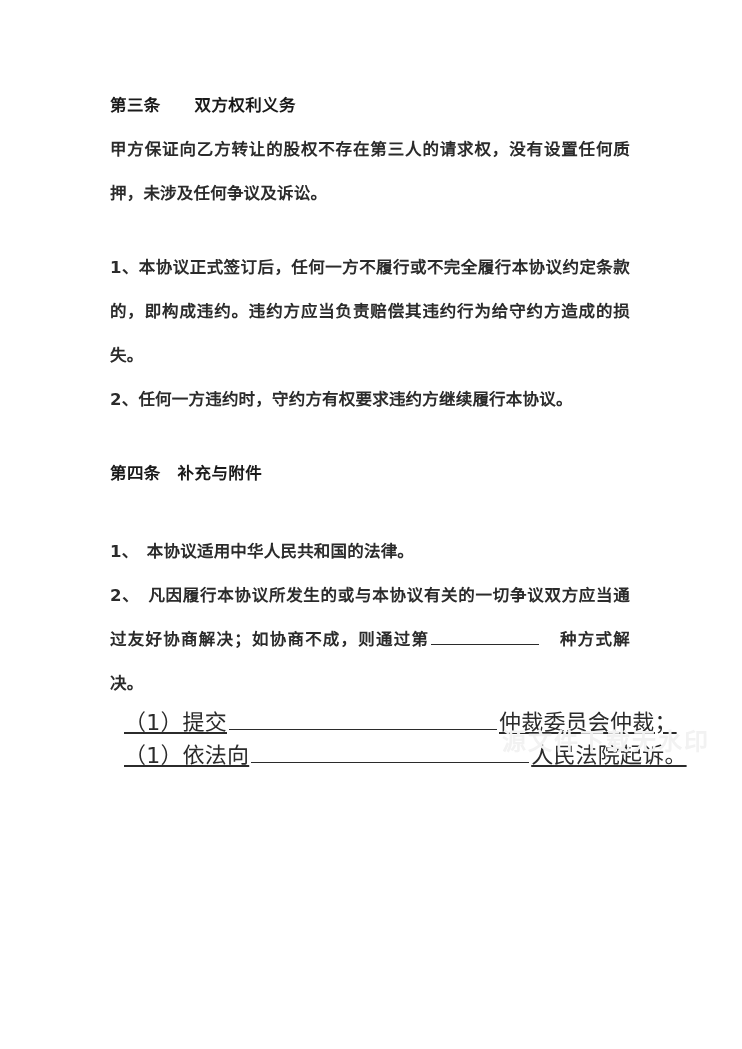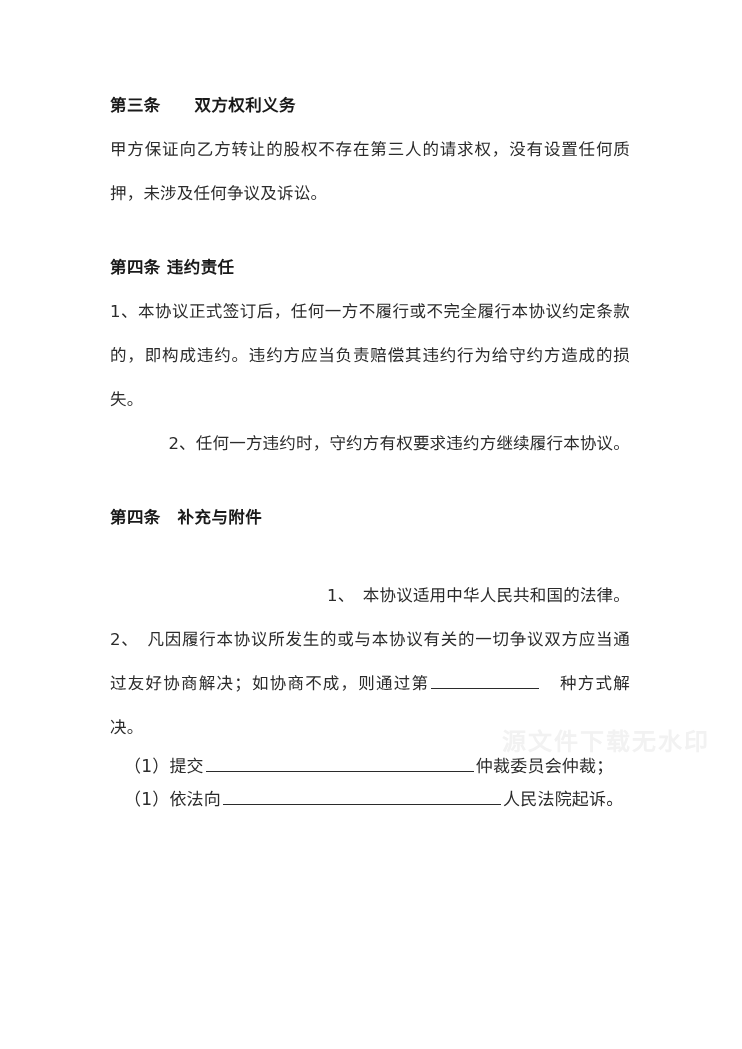--- a/index.html
+++ b/index.html
@@ -33,55 +33,56 @@
     font-size: 16.5px;
     font-weight: bold;
     color: #1a1a1a;
     line-height: 44px;
     letter-spacing: 0.4px;
     white-space: pre;
   }
 
   .para {
     font-size: 16.5px;
-    font-weight: normal;
+    font-weight: bold;
     color: #2b2b2b;
     line-height: 44px;
     letter-spacing: 0.2px;
     text-align: justify;
     text-justify: inter-ideograph;
     white-space: pre-wrap;
     word-break: break-all;
   }
 
   .para.no-justify {
-    text-align: right;
+    text-align: left;
   }
   .gap-md { height: 30px; }
   .gap-lg { height: 34px; }
 
   
   .blank {
     display: inline-block;
     border-bottom: 1.4px solid #2b2b2b;
     vertical-align: baseline;
     height: 1em;
     margin: 0 2px;
   }
   .blank-mid   { width: 108px; }
   .blank-long1 { width: 268px; }
   .blank-long2 { width: 278px; }
 
   .sub-item {
-    font-size: 17px;
+    font-size: 22px;
     color: #2b2b2b;
     line-height: 33px;
     letter-spacing: 0.2px;
     white-space: pre;
     padding-left: 14px;
+    text-decoration: underline;
   }
 
   
   .watermark {
     position: absolute;
     right: 32px;
     bottom: 52px;
     text-align: center;
     user-select: none;
     pointer-events: none;
@@ -111,21 +112,20 @@
   <div class="doc-body">
 
     <div class="section">
       <div class="heading">第三条　　双方权利义务</div>
       <div class="para">甲方保证向乙方转让的股权不存在第三人的请求权，没有设置任何质押，未涉及任何争议及诉讼。</div>
     </div>
 
     <div class="gap-md"></div>
 
     <div class="section">
-      <div class="heading">第四条 违约责任</div>
       <div class="para">1、本协议正式签订后，任何一方不履行或不完全履行本协议约定条款的，即构成违约。违约方应当负责赔偿其违约行为给守约方造成的损失。</div>
       <div class="para no-justify">2、任何一方违约时，守约方有权要求违约方继续履行本协议。</div>
     </div>
 
     <div class="gap-md"></div>
 
     <div class="section">
       <div class="heading">第四条　补充与附件</div>
     </div>
 

